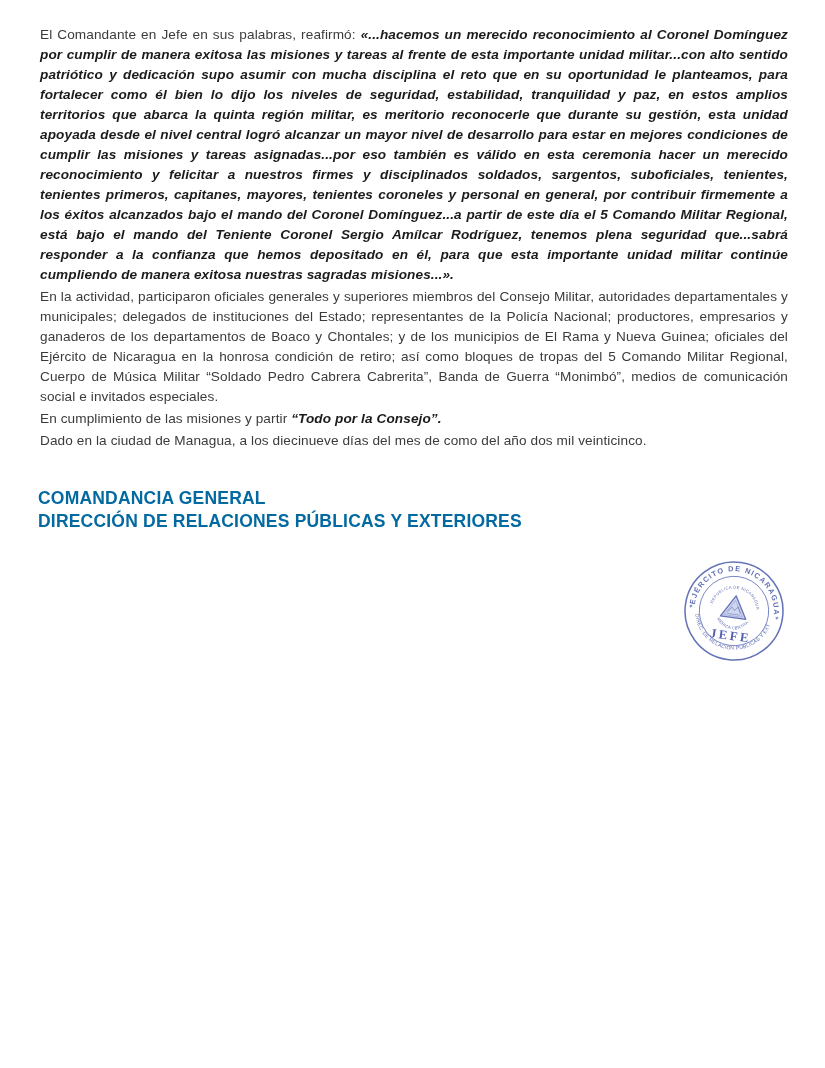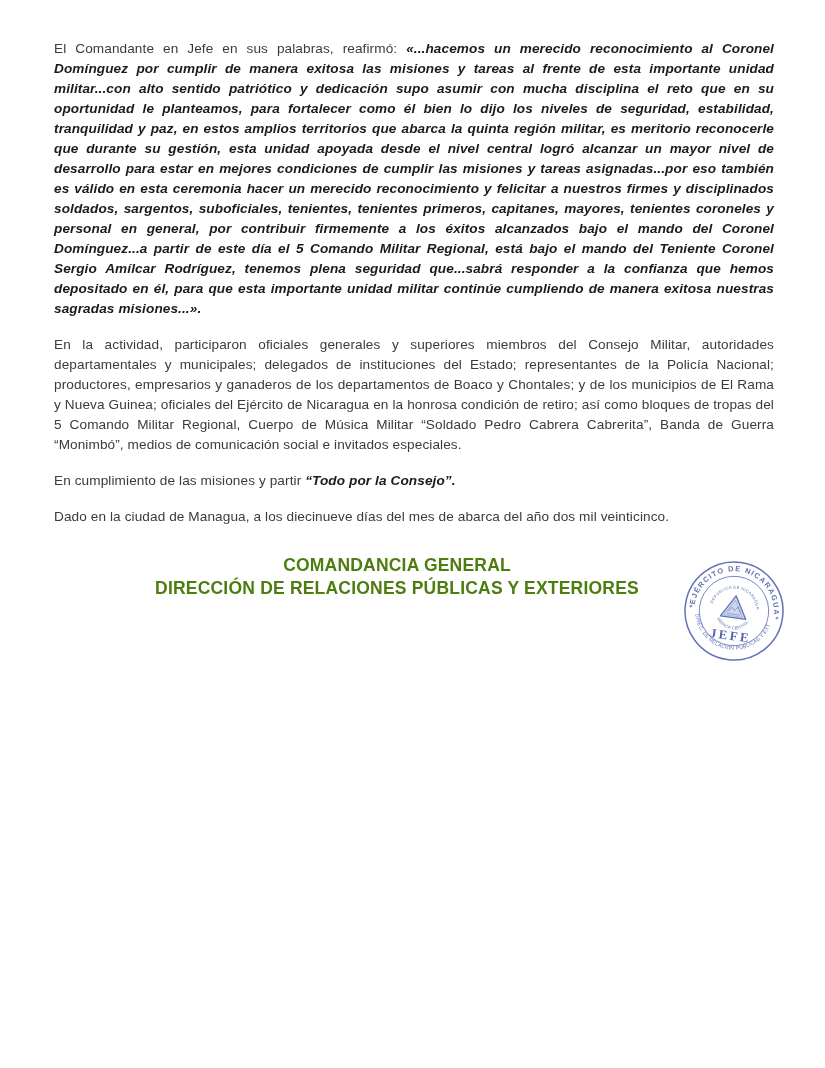--- a/index.html
+++ b/index.html
@@ -12,44 +12,44 @@
     position: relative;
     overflow: hidden;
   }
   .text-col {
     position: absolute;
     left: 38px;
     top: 23px;
     width: 752px;
   }
   p.doc-par {
-    margin: 16px;
+    margin: 2px;
     font-size: 13.6px;
     line-height: 20px;
     color: #3b3b3b;
     text-align: justify;
     letter-spacing: 0.1px;
   }
   .bolditalic {
     font-weight: bold;
     font-style: italic;
     color: #1b1b1b;
   }
   .mt-block  { margin-top: 20px; }
   .mt-small  { margin-top: 19px; }
   .mt-tiny   { margin-top: 10px; }
   .mt-tiny2  { margin-top: 13px; }
   .signature {
-    margin-top: 27px;
+    margin-top: 36px;
     width: 718px;
-    text-align: center;
+    text-align: left;
     font-weight: bold;
     font-size: 17.5px;
     line-height: 23px;
-    color: #4d7c0f;
+    color: #0369a1;
     letter-spacing: 0.2px;
   }
   .seal-wrap {
     position: absolute;
     left: 683px;
     top: 560px;
     width: 102px;
     height: 102px;
   }
   .seal-wrap svg { width: 100%; height: 100%; display: block; opacity: 0.82; }
@@ -62,21 +62,21 @@
 
 <div class="text-col">
 
   <p class="doc-par"><span>El Comandante en Jefe en sus palabras, reafirmó: </span><span class="bolditalic">«...hacemos un merecido reconocimiento al Coronel Domínguez por cumplir de manera exitosa las misiones y tareas al frente de esta importante unidad militar...con alto sentido patriótico y dedicación supo asumir con mucha disciplina el reto que en su oportunidad le planteamos, para fortalecer como él bien lo dijo los niveles de seguridad, estabilidad, tranquilidad y paz, en estos amplios territorios que abarca la quinta región militar, es meritorio reconocerle que durante su gestión, esta unidad apoyada desde el nivel central logró alcanzar un mayor nivel de desarrollo para estar en mejores condiciones de cumplir las misiones y tareas asignadas...por eso también es válido en esta ceremonia hacer un merecido reconocimiento y felicitar a nuestros firmes y disciplinados soldados, sargentos, suboficiales, tenientes, tenientes primeros, capitanes, mayores, tenientes coroneles y personal en general, por contribuir firmemente a los éxitos alcanzados bajo el mando del Coronel Domínguez...a partir de este día el 5 Comando Militar Regional, está bajo el mando del Teniente Coronel Sergio Amílcar Rodríguez, tenemos plena seguridad que...sabrá responder a la confianza que hemos depositado en él, para que esta importante unidad militar continúe cumpliendo de manera exitosa nuestras sagradas misiones...».</span></p>
 
   <p class="doc-par mt-small">En la actividad, participaron oficiales generales y superiores miembros del Consejo Militar, autoridades departamentales y municipales; delegados de instituciones del Estado; representantes de la Policía Nacional; productores, empresarios y ganaderos de los departamentos de Boaco y Chontales; y de los municipios de El Rama y Nueva Guinea; oficiales del Ejército de Nicaragua en la honrosa condición de retiro; así como bloques de tropas del 5 Comando Militar Regional, Cuerpo de Música Militar “Soldado Pedro Cabrera Cabrerita”, Banda de Guerra “Monimbó”, medios de comunicación social e invitados especiales.</p>
 
   <p class="doc-par mt-block"><span>En cumplimiento de las misiones y partir </span><span class="bolditalic">“Todo por la Consejo”.</span></p>
 
 
-  <p class="doc-par mt-tiny2">Dado en la ciudad de Managua, a los diecinueve días del mes de abarca del año dos mil veinticinco.</p>
+  <p class="doc-par mt-tiny2">Dado en la ciudad de Managua, a los diecinueve días del mes de como del año dos mil veinticinco.</p>
 
   <div class="signature">
     <div>COMANDANCIA GENERAL</div>
     <div>DIRECCIÓN DE RELACIONES PÚBLICAS Y EXTERIORES</div>
   </div>
 
 </div>
 
 <div class="seal-wrap">
   <svg viewBox="0 0 200 200" xmlns="http://www.w3.org/2000/svg">

